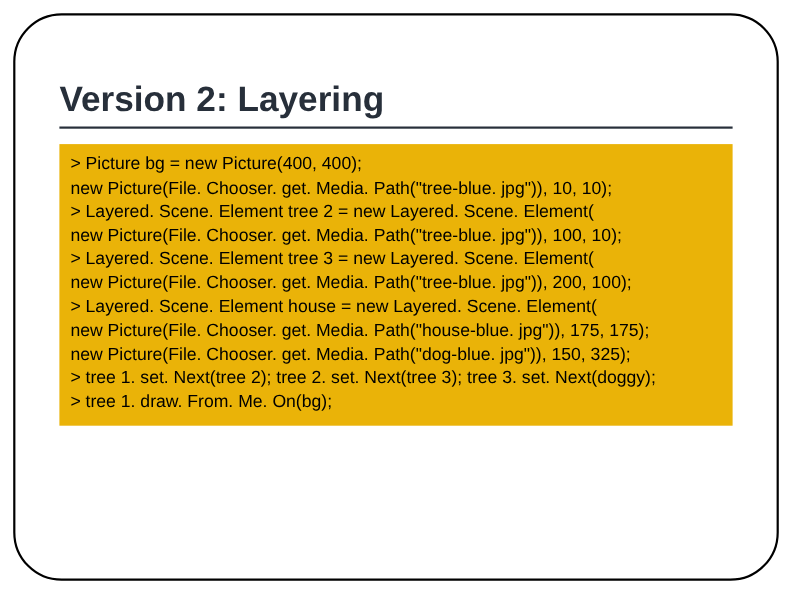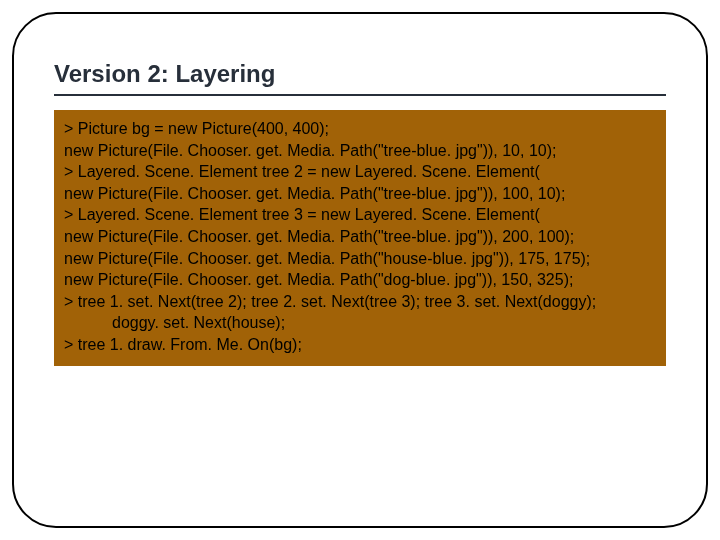--- a/index.html
+++ b/index.html
@@ -15,33 +15,33 @@
     position: absolute;
     top: 12px;
     left: 12px;
     right: 12px;
     bottom: 12px;
     border: 2px solid #000;
     border-radius: 44px;
     padding: 30px 40px 20px 40px;
   }
   .title {
-    font-size: 24px;
+    font-size: 32px;
     font-weight: bold;
     color: #272f3a;
-    margin-top: 16px;
+    margin-top: 28px;
     margin-bottom: 6px;
   }
   .title-rule {
     border: none;
     border-top: 2px solid #272f3a;
     margin-bottom: 14px;
   }
   .codebox {
-    background: #a16207;
+    background: #eab308;
     padding: 8px 10px 10px 10px;
     color: #000;
     font-family: Arial, Helvetica, sans-serif;
     font-size: 16px;
     line-height: 1.35;
   }
   .codebox .line { white-space: pre-wrap; }
   .indent { padding-left: 48px; }
 </style>
 </head>
@@ -50,19 +50,19 @@
 <div class="slide">
   <h1 class="title">Version 2: Layering</h1>
   <hr class="title-rule">
   <div class="codebox">
     <div class="line">&gt; Picture bg = new Picture(400, 400);</div>
     <div class="line">new Picture(File. Chooser. get. Media. Path("tree-blue. jpg")), 10, 10);</div>
     <div class="line">&gt; Layered. Scene. Element tree 2 = new Layered. Scene. Element(</div>
     <div class="line">new Picture(File. Chooser. get. Media. Path("tree-blue. jpg")), 100, 10);</div>
     <div class="line">&gt; Layered. Scene. Element tree 3 = new Layered. Scene. Element(</div>
     <div class="line">new Picture(File. Chooser. get. Media. Path("tree-blue. jpg")), 200, 100);</div>
+    <div class="line">&gt; Layered. Scene. Element house = new Layered. Scene. Element(</div>
     <div class="line">new Picture(File. Chooser. get. Media. Path("house-blue. jpg")), 175, 175);</div>
     <div class="line">new Picture(File. Chooser. get. Media. Path("dog-blue. jpg")), 150, 325);</div>
     <div class="line">&gt; tree 1. set. Next(tree 2); tree 2. set. Next(tree 3); tree 3. set. Next(doggy);</div>
-    <div class="line indent">doggy. set. Next(house);</div>
     <div class="line">&gt; tree 1. draw. From. Me. On(bg);</div>
   </div>
 </div>
 
 </body></html>

